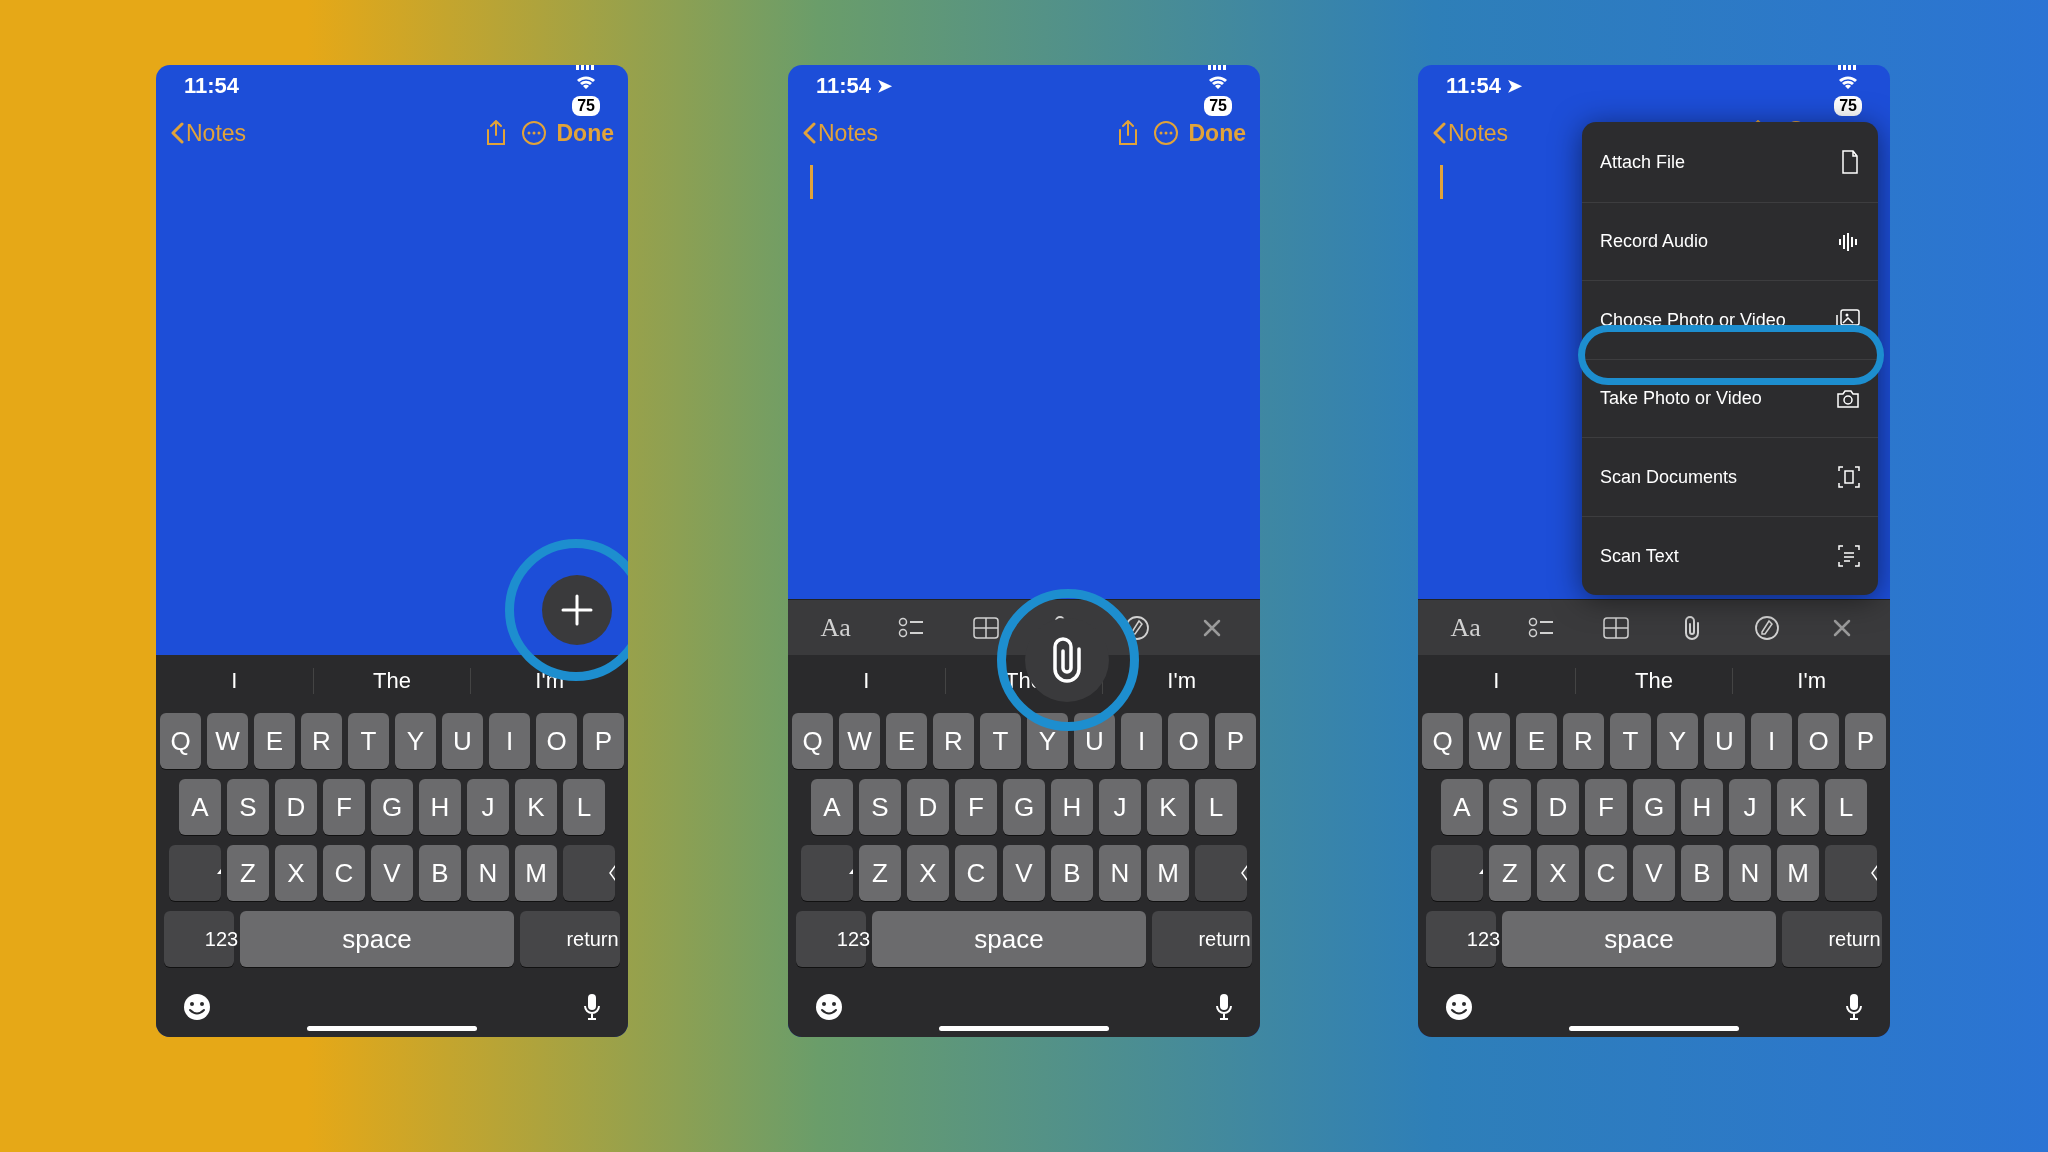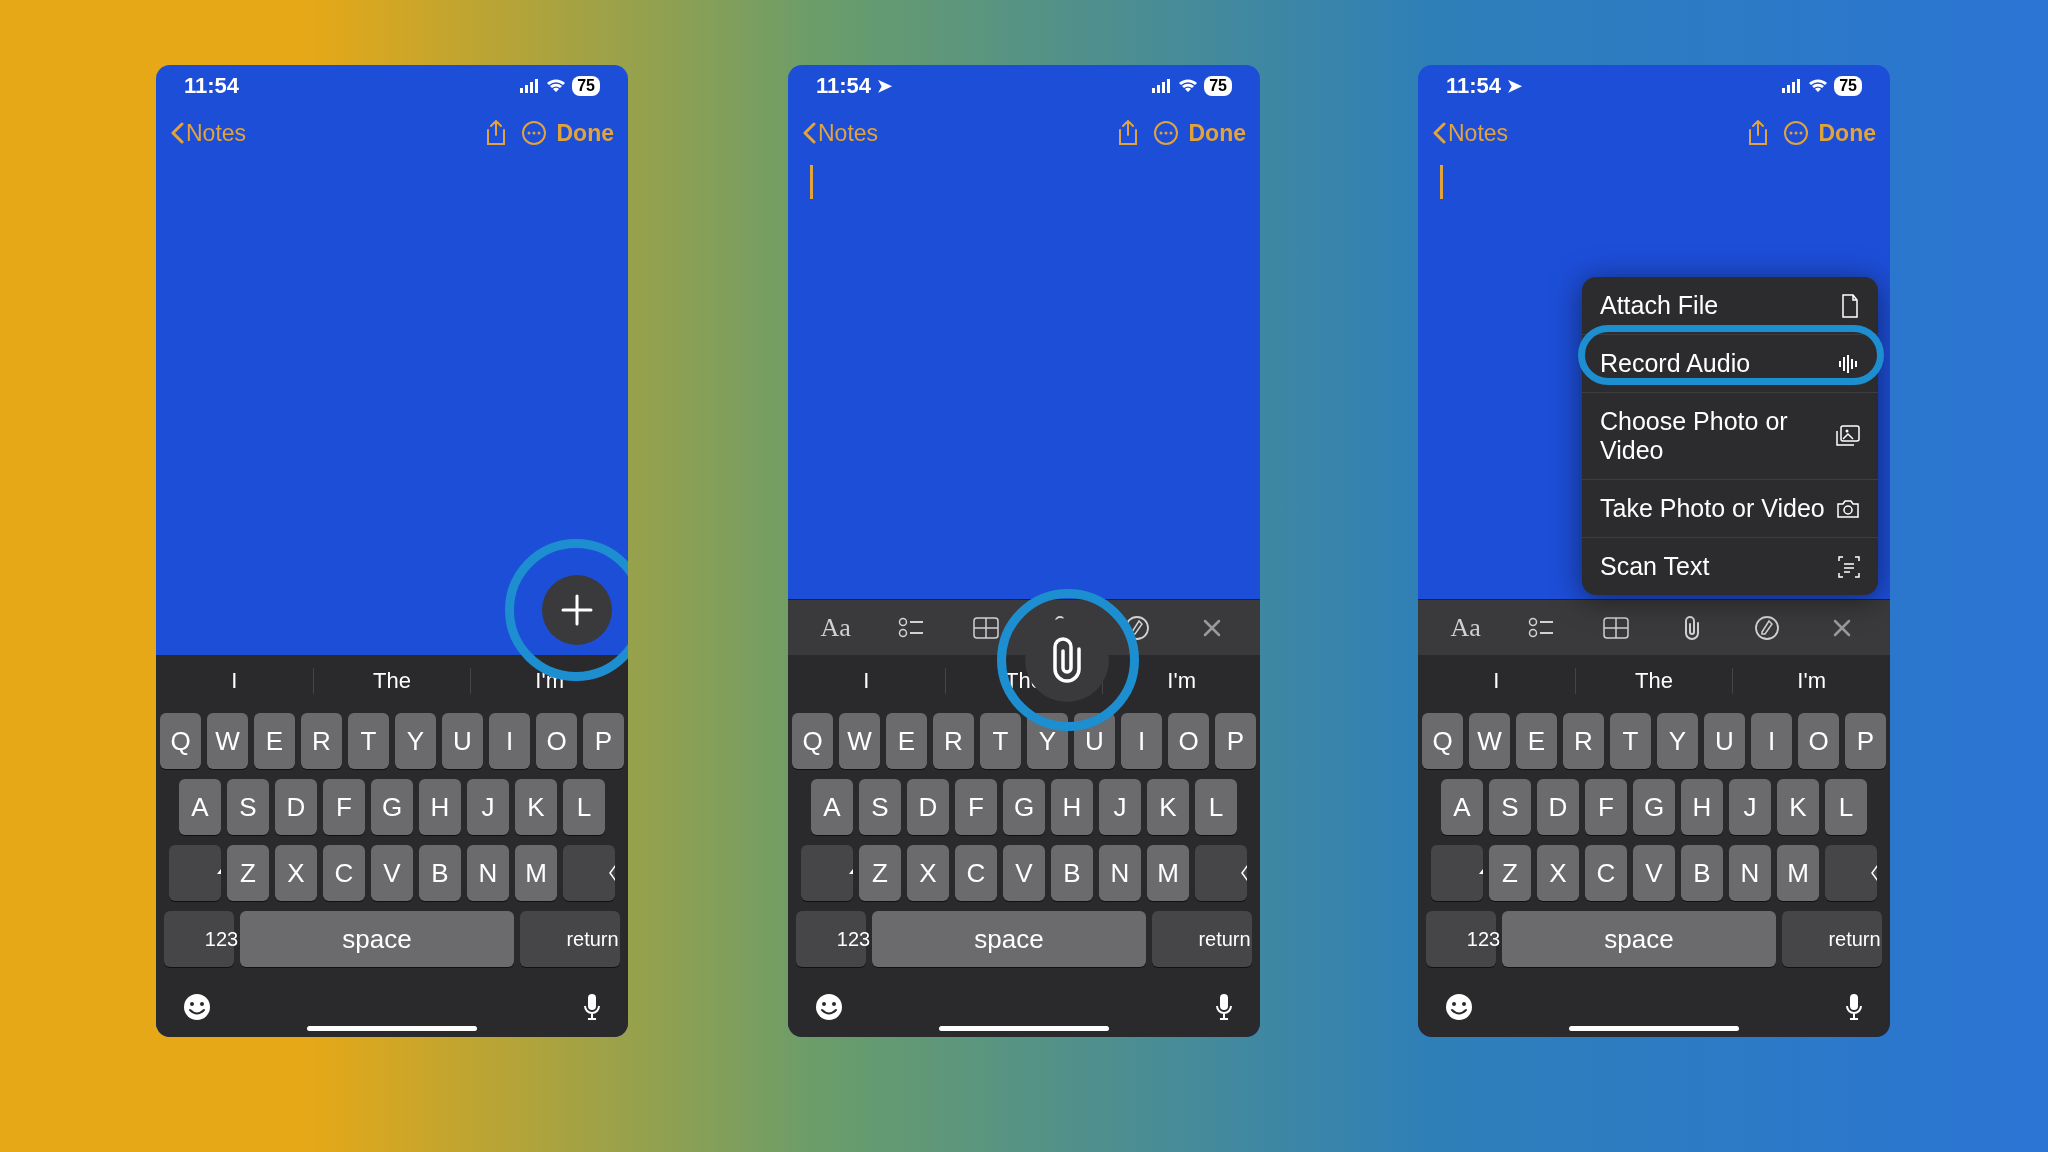--- a/index.html
+++ b/index.html
@@ -18,21 +18,21 @@
     border-radius:14px;
     top:65px;
     overflow:hidden;
   }
   #p1 { left:156px; }
   #p2 { left:788px; }
   #p3 { left:1418px; }
 
   .statusbar { height:42px; display:flex; align-items:center; justify-content:space-between; padding:0 28px; color:#fff; font-size:22px; font-weight:600;}
   .sb-left { display:flex; align-items:center; gap:6px;}
-  .sb-right { display:flex; align-items:center; gap:6px;}
+  .sb-right { display:flex; align-items:center; gap:6px;flex-direction:column;}
   .battery-pill { background:#fff; color:#000; border-radius:8px; padding:0 5px; font-size:16px; font-weight:700; line-height:20px;}
   .loc-icon { font-size:18px;}
   
   .navbar { height:52px; display:flex; align-items:center; padding:0 14px; color:#e1a33a; font-size:23px;justify-content:space-between;}
   .nav-back { display:flex; align-items:center; gap:2px; cursor:pointer;}
   .nav-spacer { flex:1;}
   .nav-icon { width:38px; display:flex; justify-content:center; align-items:center; font-size:24px; cursor:pointer;}
   .nav-done { font-weight:600; margin-left:4px; cursor:pointer;}
   .cursor { position:absolute; left:22px; top:6px; width:3px; height:34px; background:#e1a33a;}
   
@@ -72,21 +72,21 @@
 
   .highlight-ring { position:absolute; border:9px solid #1d8ecf; border-radius:50%; pointer-events:none;}
   #ring1 { width:142px; height:142px; }
   #ring2 { width:142px; height:142px; }
 
   .attach-menu {
     position:absolute; right:12px; bottom:4px; width:296px;
     background:#2c2c2e; border-radius:14px; overflow:hidden;
     box-shadow:0 4px 30px rgba(0,0,0,.5);
   }
-  .menu-item { display:flex; align-items:center; justify-content:space-between; padding:14px 18px; color:#fff; font-size:25px; border-bottom:1px solid #3d3d3f; cursor:pointer;}
+  .menu-item { display:flex; align-items:center; justify-content:space-between; padding:28px 18px; color:#fff; font-size:18px; border-bottom:1px solid #3d3d3f; cursor:pointer;}
   .menu-item:last-child { border-bottom:none;text-align:right;}
   .menu-icn { font-size:20px; color:#fff;}
 
   .highlight-pill { position:absolute; border:7px solid #1d8ecf; border-radius:30px; pointer-events:none;}
 
   svg { display:block; }
 
   .paperclip-big {
     position:absolute; width:84px; height:84px; border-radius:50%;
     background:#3a3a3c; display:flex; align-items:center; justify-content:center;
@@ -478,20 +478,29 @@
         <div class="menu-item">
               <span>Take Photo or Video</span>
               <span class="menu-icn">
                 <svg width="24" height="20">
                   <path d="M2 5 L7 5 L9 2 L15 2 L17 5 L22 5 L22 18 L2 18 Z" stroke="#fff" fill="none" stroke-width="1.5"></path>
                   <circle cx="12" cy="11" r="4" stroke="#fff" fill="none" stroke-width="1.5"></circle>
                 </svg>
               </span>
             </div>
         <div class="menu-item">
+              <span>Scan Documents</span>
+              <span class="menu-icn">
+                <svg width="22" height="22">
+                  <path d="M1 5 L1 1 L5 1 M17 1 L21 1 L21 5 M21 17 L21 21 L17 21 M5 21 L1 21 L1 17" stroke="#fff" fill="none" stroke-width="1.5"></path>
+                  <rect x="7" y="5" width="8" height="12" stroke="#fff" fill="none" stroke-width="1.5"></rect>
+                </svg>
+              </span>
+            </div>
+        <div class="menu-item">
               <span>Scan Text</span>
               <span class="menu-icn">
                 <svg width="22" height="22">
                   <path d="M1 5 L1 1 L5 1 M17 1 L21 1 L21 5 M21 17 L21 21 L17 21 M5 21 L1 21 L1 17" stroke="#fff" fill="none" stroke-width="1.5"></path>
                   <line x1="6" y1="8" x2="16" y2="8" stroke="#fff" stroke-width="1.5"></line>
                   <line x1="6" y1="12" x2="16" y2="12" stroke="#fff" stroke-width="1.5"></line>
                   <line x1="6" y1="16" x2="12" y2="16" stroke="#fff" stroke-width="1.5"></line>
                 </svg>
               </span>
             </div>

